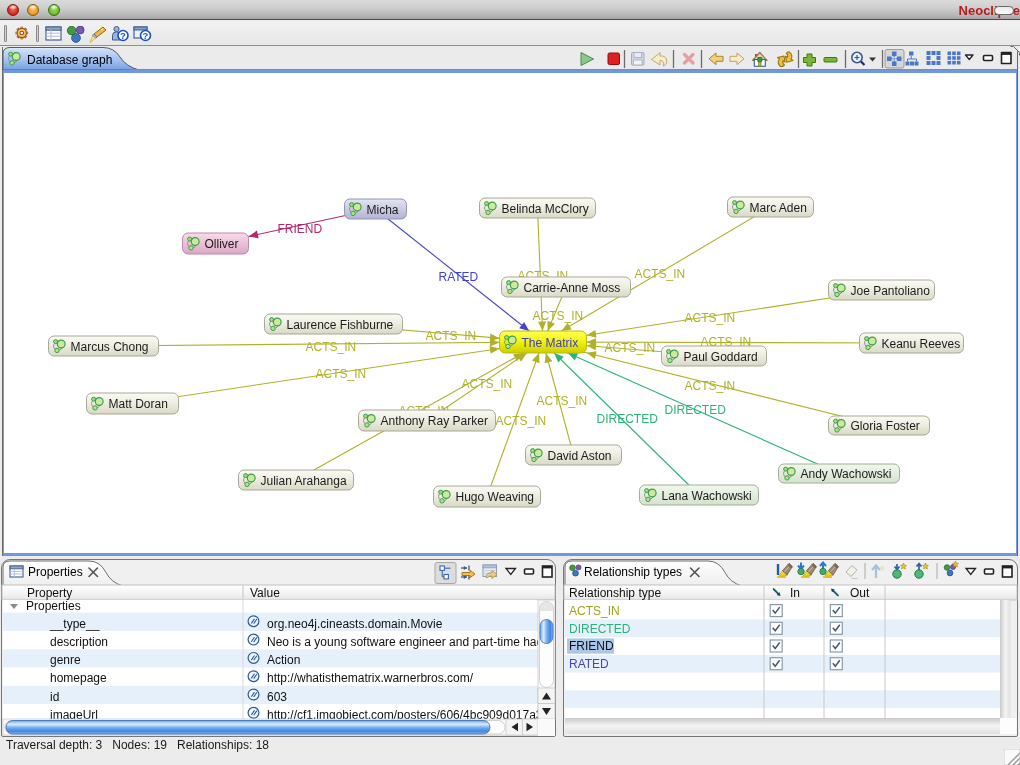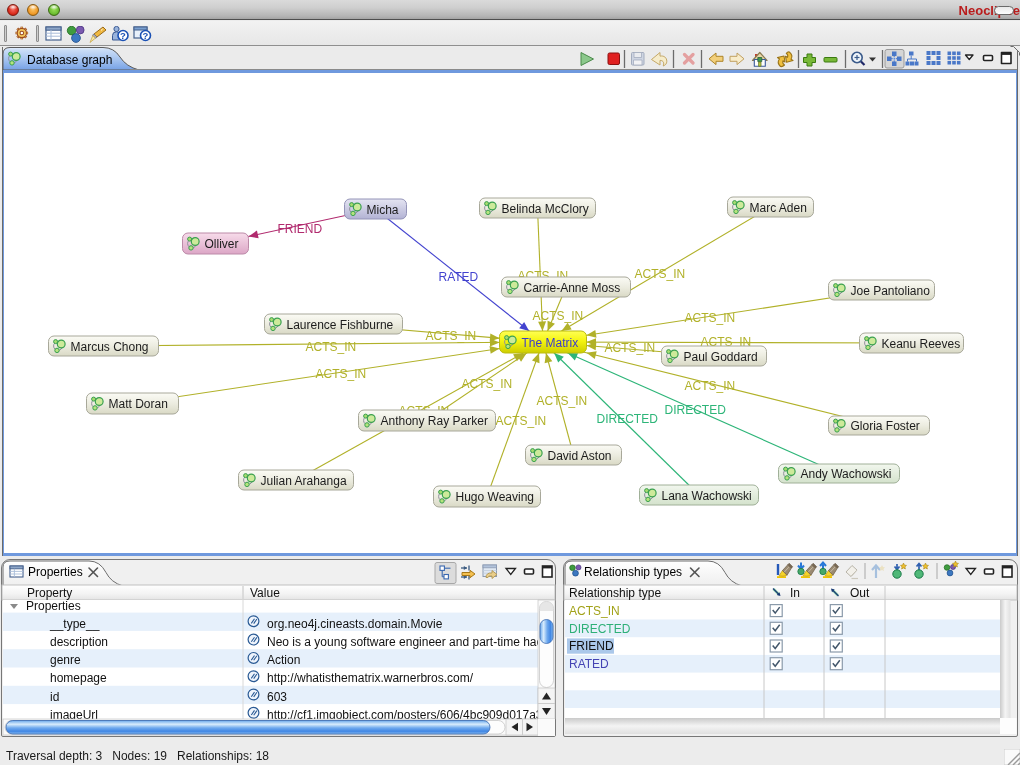--- a/index.html
+++ b/index.html
@@ -821,21 +821,21 @@
       <line x1="201" y1="27" x2="201" y2="159"></line>
       <line x1="261" y1="27" x2="261" y2="159"></line>
       <line x1="322" y1="27" x2="322" y2="159"></line>
     </g>
 
  <rect x="437" y="41" width="10.5" height="118" fill="url(#sbtrack)"></rect>
  <rect x="2" y="159" width="435" height="16" fill="url(#sbtrackH)"></rect>
  <rect x="437" y="159" width="16.5" height="16" fill="#fdfdfd"></rect>
 </svg>
 <div id="statusbar" class="abs">
-    <span style="position:absolute;left:6px;top:12px">Traversal depth: 3&nbsp;&nbsp;&nbsp;Nodes: 19&nbsp;&nbsp;&nbsp;Relationships: 18</span>
+    <span style="position:absolute;left:6px;top:1px">Traversal depth: 3&nbsp;&nbsp;&nbsp;Nodes: 19&nbsp;&nbsp;&nbsp;Relationships: 18</span>
   </div>
 <svg class="abs" style="left:1004px;top:749px" width="16" height="16" viewBox="0 0 16 16">
  <rect x="0" y="0" width="16" height="16" fill="#fafafa" stroke="#cccccc" stroke-width="1"></rect>
  <g stroke="#9a9a9a" stroke-width="1.4">
       <line x1="4" y1="16" x2="16" y2="4"></line>
       <line x1="9" y1="16" x2="16" y2="9"></line>
       <line x1="14" y1="16" x2="16" y2="14"></line>
     </g>
 </svg>
 </body></html>

